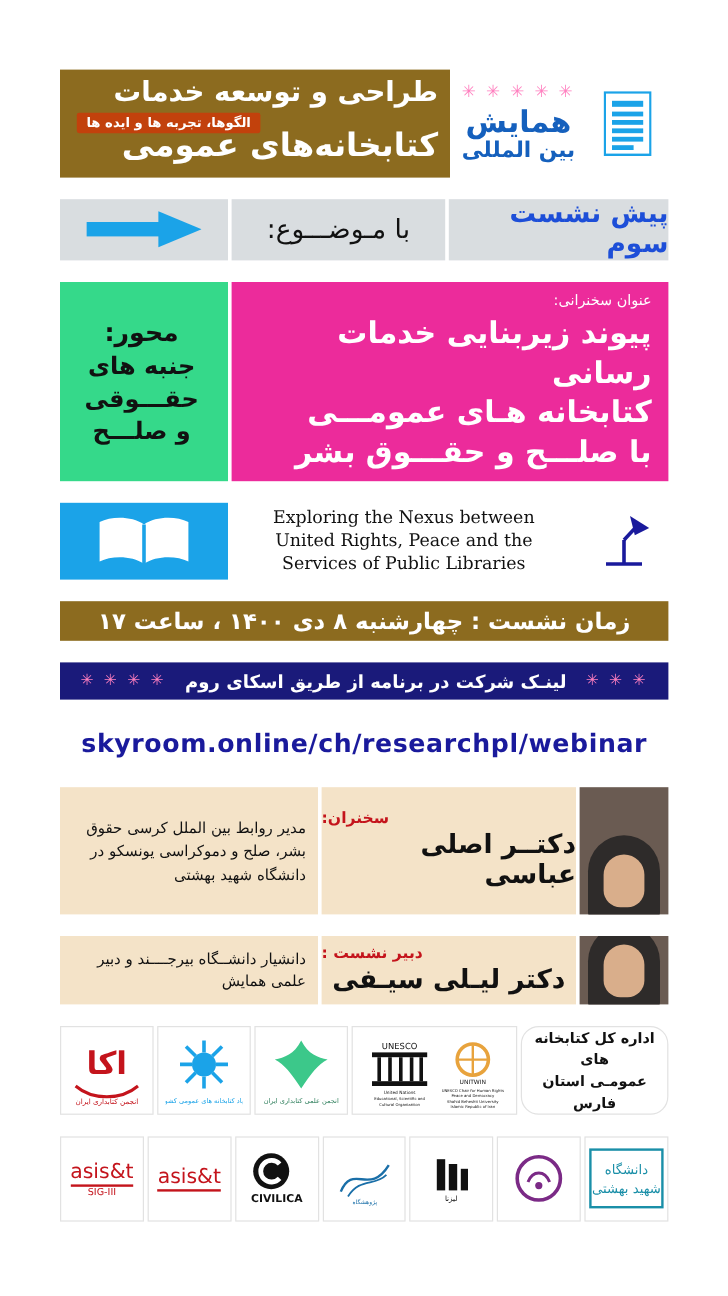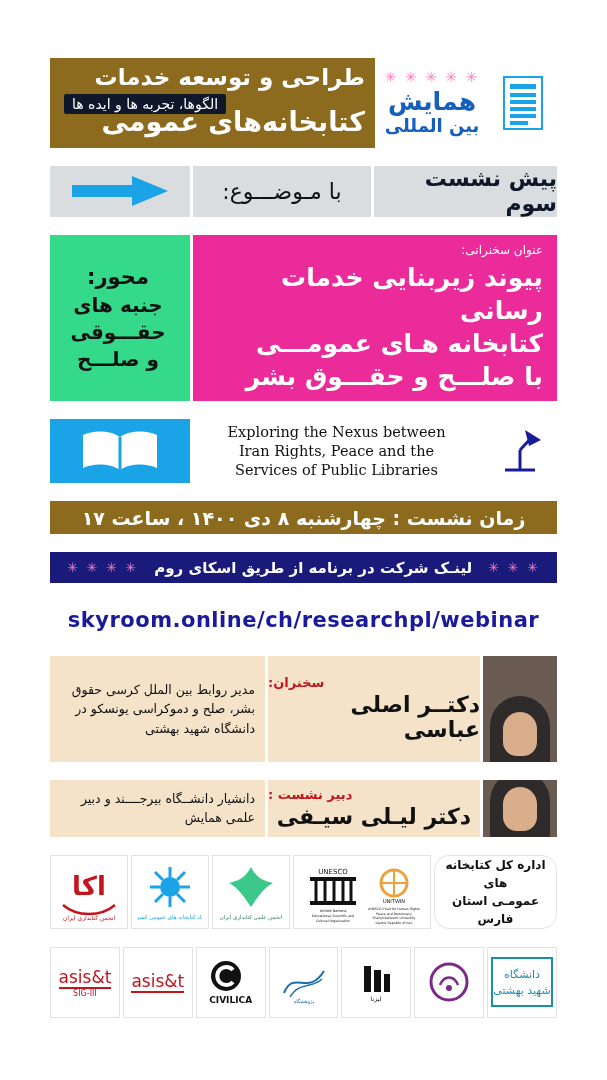--- a/index.html
+++ b/index.html
@@ -53,24 +53,24 @@
     font-size: 27px;
     font-weight: bold;
     line-height: 1.15;
     text-align: right;
     margin-top: 16px;
   }
   .hdr-sub {
     position: absolute;
     left: 14px;
     top: 36px;
-    background: #0f172a;
+    background: #c2410c;
     color: #ffffff;
-    font-size: 14px;
-    font-weight: normal;
+    font-size: 11px;
+    font-weight: bold;
     padding: 2px 8px;
     border-radius: 2px;
     direction: rtl;
   }
   .hdr-conf {
     width: 108px;
     background: #ffffff;
     color: #1560bd;
     display: flex;
     flex-direction: column;
@@ -121,21 +121,21 @@
     font-size: 22px;
     font-weight: normal;
     display: flex;
     align-items: center;
     justify-content: center;
     direction: rtl;
   }
   .sess-num {
     flex: 1;
     background: #d9dde0;
-    color: #0f172a;
+    color: #1d4ed8;
     font-size: 22px;
     font-weight: bold;
     display: flex;
     align-items: center;
     justify-content: center;
     direction: rtl;
   }
 
   
   .main {
@@ -424,21 +424,21 @@
     <div class="eng-book">
       <svg width="86" height="46" viewBox="0 0 86 46">
         <path d="M43 9 C33 2, 16 2, 6 7 L6 40 C16 35, 33 35, 43 42 Z" fill="#ffffff"></path>
         <path d="M43 9 C53 2, 70 2, 80 7 L80 40 C70 35, 53 35, 43 42 Z" fill="#ffffff"></path>
         <path d="M43 9 L43 42" stroke="#1ba3e8" stroke-width="3" fill="none"></path>
       </svg>
     </div>
     <div class="eng-text">
       <div>
         <div>Exploring the Nexus between</div>
-        <div>Iran Rights, Peace and the</div>
+        <div>United Rights, Peace and the</div>
         <div>Services of Public Libraries</div>
       </div>
     </div>
     <div class="eng-lamp">
       <svg width="50" height="50" viewBox="0 0 50 50">
         <path d="M10 44 L40 44" stroke="#1a1a9c" stroke-width="3"></path>
         <path d="M25 44 L25 24" stroke="#1a1a9c" stroke-width="3"></path>
         <path d="M25 24 L38 10" stroke="#1a1a9c" stroke-width="3"></path>
         <path d="M30 4 L46 14 L34 20 Z" fill="#1a1a9c"></path>
       </svg>

